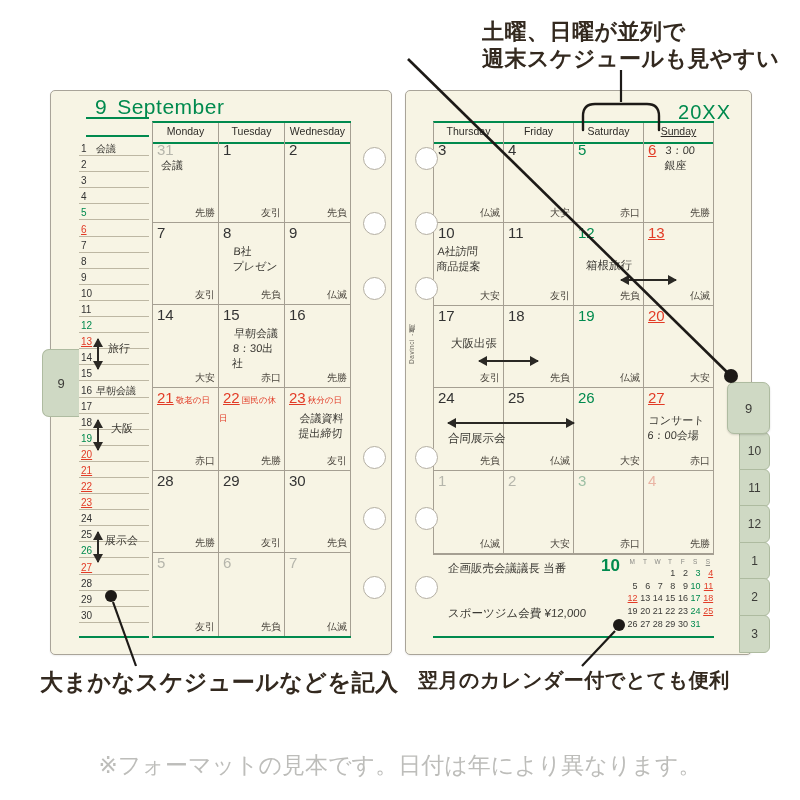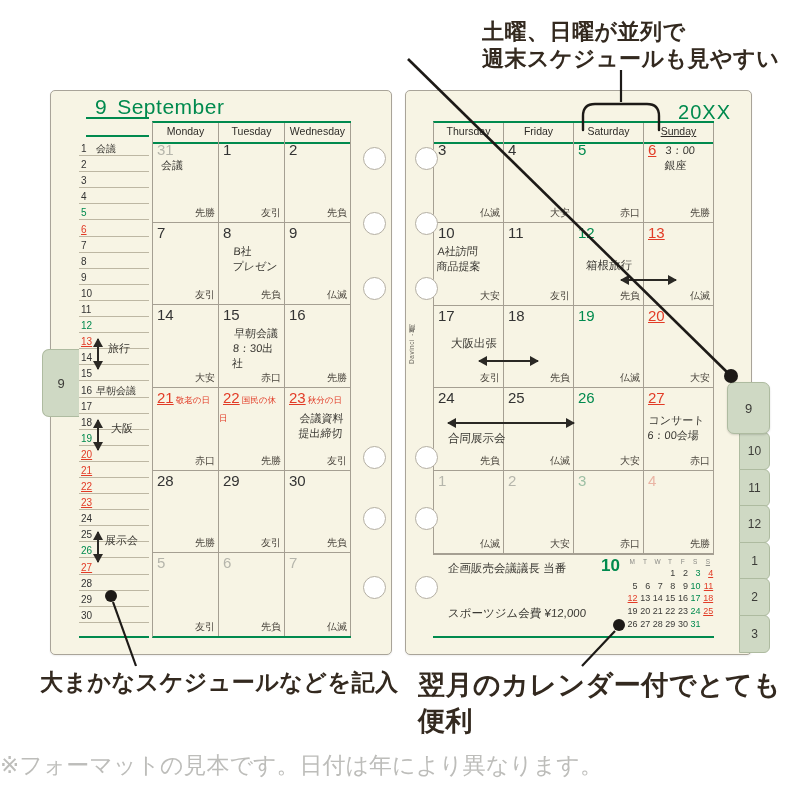--- a/index.html
+++ b/index.html
@@ -104,22 +104,22 @@
         z-index:4;font-size:13px;}
   .rtab{border-radius:0 6px 6px 0;left:739px;width:29px;height:36px;z-index:4;}
   .rtab-current{left:727px;width:41px;height:50px;border-radius:7px;z-index:6;font-size:13px;
                 box-shadow:0 1px 2px rgba(0,0,0,.15);}
 
   
   .callout{position:absolute;font-weight:bold;color:var(--ink);letter-spacing:.5px;z-index:9;}
   #ann-tl{left:40px;top:35px;font-size:23px;}
   #ann-tr{left:482px;top:18px;font-size:22px;line-height:27px;}
   #ann-bl{left:40px;top:667px;font-size:23px;}
-  #ann-br{left:418px;top:667px;font-size:27px;}
-  #footer{position:absolute;left:0;right:0;top:750px;text-align:left;font-size:23px;color:#bdbdba;
+  #ann-br{left:418px;top:667px;font-size:20px;}
+  #footer{position:absolute;left:0;right:0;top:750px;text-align:center;font-size:23px;color:#bdbdba;
           font-weight:normal;z-index:9;}
 
   #wm{position:absolute;left:183px;top:372px;font-size:44px;color:rgba(160,158,148,0.42);
       letter-spacing:1px;z-index:3;white-space:nowrap;}
 
   #overlay{position:absolute;left:0;top:0;width:800px;height:800px;z-index:8;pointer-events:none;}
 </style>
 </head>
 <body>
 

